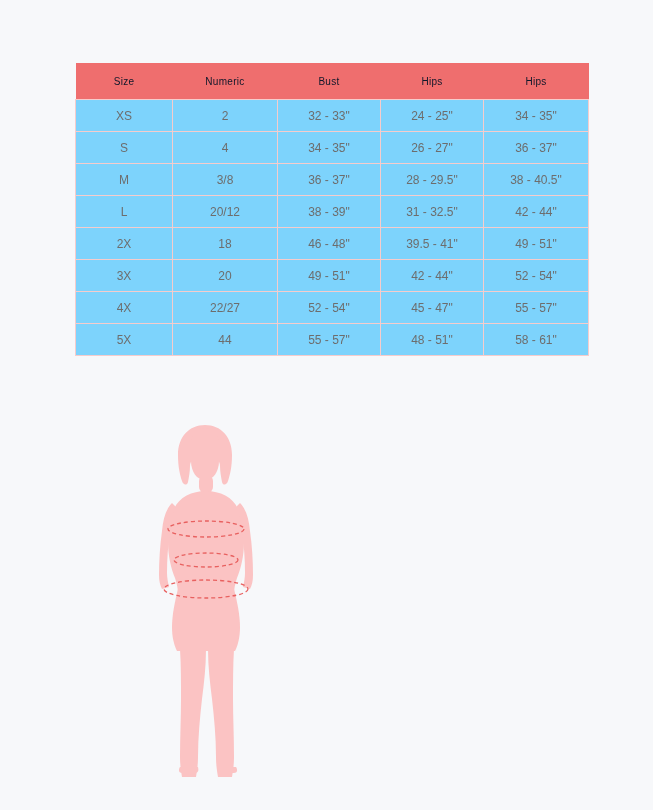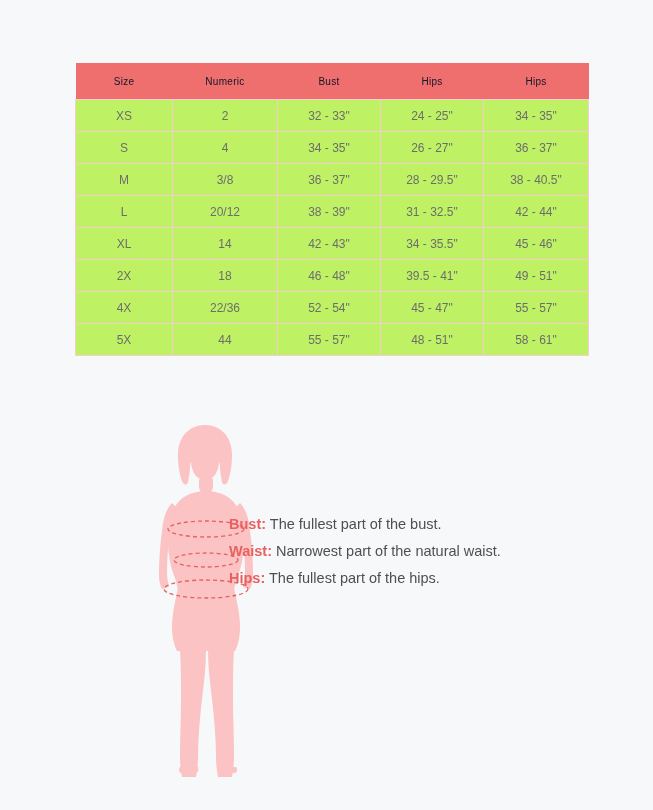--- a/index.html
+++ b/index.html
@@ -32,21 +32,21 @@
     background: #ef6e6e;
     color: #0f172a;
     font-weight: normal;
     font-size: 10px;
     letter-spacing: .3px;
     height: 34px;
     text-align: center;
     border: none;
   }
   table.size-chart td {
-    background: #bef264;
+    background: #7dd3fc;
     color: #6d6d6d;
     font-size: 12px;
     height: 29px;
     text-align: center;
     border: 1px solid #f6cccc;
     border-top: none;
     border-left: none;
   }
   table.size-chart td:first-child {
     border-left: 1px solid #f6cccc;
@@ -127,36 +127,36 @@
         <td>38 - 40.5"</td>
       </tr>
       <tr>
         <td>L</td>
         <td>20/12</td>
         <td>38 - 39"</td>
         <td>31 - 32.5"</td>
         <td>42 - 44"</td>
       </tr>
       <tr>
-        <td>XL</td>
-        <td>14</td>
-        <td>42 - 43"</td>
-        <td>34 - 35.5"</td>
-        <td>45 - 46"</td>
-      </tr>
-      <tr>
         <td>2X</td>
         <td>18</td>
         <td>46 - 48"</td>
         <td>39.5 - 41"</td>
         <td>49 - 51"</td>
       </tr>
       <tr>
+        <td>3X</td>
+        <td>20</td>
+        <td>49 - 51"</td>
+        <td>42 - 44"</td>
+        <td>52 - 54"</td>
+      </tr>
+      <tr>
         <td>4X</td>
-        <td>22/36</td>
+        <td>22/27</td>
         <td>52 - 54"</td>
         <td>45 - 47"</td>
         <td>55 - 57"</td>
       </tr>
       <tr>
         <td>5X</td>
         <td>44</td>
         <td>55 - 57"</td>
         <td>48 - 51"</td>
         <td>58 - 61"</td>
@@ -191,24 +191,13 @@
       <path d="M122 86c6 6 9 16 10 28 2 14 3 30 3 44 0 6-1 10-3 14l-7-2c1-5 2-9 2-14 0-14-1-28-3-40-1-11-3-20-6-26z"></path>
     </g>
 
     <g fill="none" stroke="#e8605f" stroke-width="1.3" stroke-dasharray="4,3">
       <ellipse cx="88" cy="112" rx="38" ry="8"></ellipse>
       <ellipse cx="88" cy="143" rx="32" ry="7"></ellipse>
       <ellipse cx="88" cy="172" rx="42" ry="9"></ellipse>
     </g>
   </svg>
 
-  <div class="legend">
-    <div class="legend-line">
-      <span class="lbl">Bust:</span><span> The fullest part of the bust.</span>
-    </div>
-    <div class="legend-line">
-      <span class="lbl">Waist:</span><span> Narrowest part of the natural waist.</span>
-    </div>
-    <div class="legend-line">
-      <span class="lbl">Hips:</span><span> The fullest part of the hips.</span>
-    </div>
-  </div>
 </div>
 
 </body></html>

